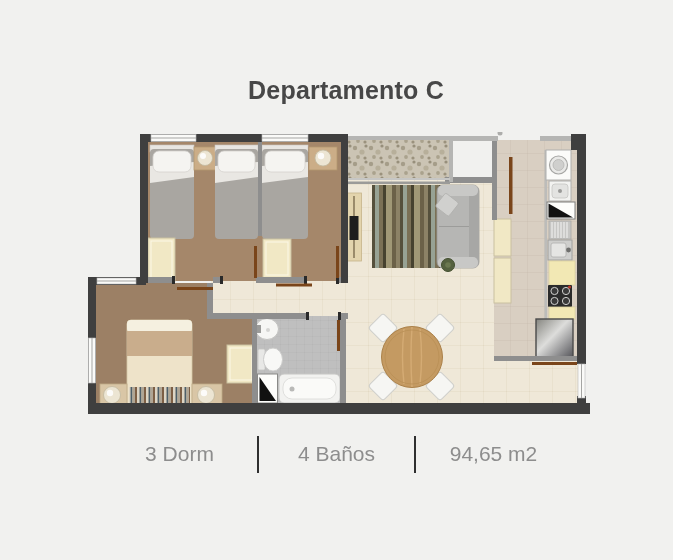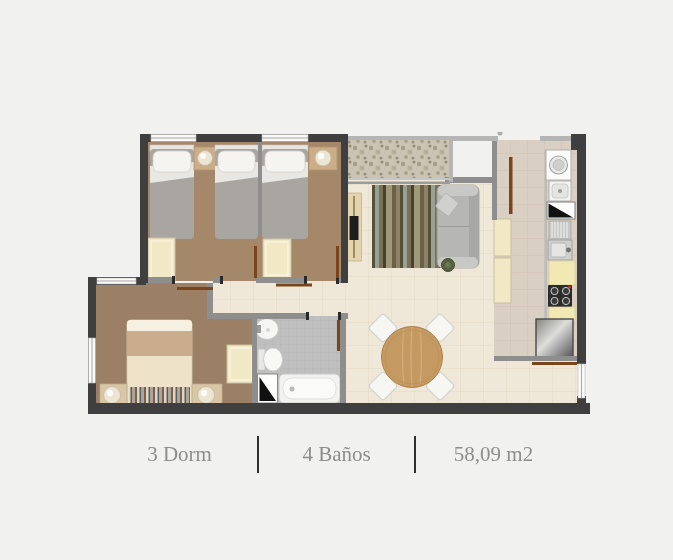--- a/index.html
+++ b/index.html
@@ -10,40 +10,41 @@
     --doorLeaf:#7a451a; --wood:#c49a62;
   }
   *{margin:0;padding:0;box-sizing:border-box;}
   html,body{width:673px;height:560px;}
   body{background:var(--bg);font-family:"Liberation Sans",sans-serif;position:relative;overflow:hidden;}
   .page{position:absolute;inset:0;}
   h1.title{position:absolute;top:76px;left:19px;right:0;text-align:center;
     font-size:25px;font-weight:700;color:var(--title);letter-spacing:.2px;}
   .plan-wrap{position:absolute;left:86px;top:132px;width:506px;height:284px;}
   .stats{position:absolute;top:432px;left:0;right:0;height:44px;
-    display:flex;align-items:center;justify-content:center;font-family:Liberation Serif, serif;}
+    display:flex;align-items:center;justify-content:center;}
   .stats .stat{width:151px;text-align:center;font-size:21px;color:var(--stats);}
   .stats .vdiv{width:2px;height:37px;background:var(--divider);margin:0 2px;}
   
   .wall{fill:var(--wallDark);} .iwall{fill:var(--wallGray);} .lwall{fill:var(--wallLight);}
   .f-cream{fill:var(--floorCream);} .f-kitchen{fill:var(--floorKitchen);} .f-bath{fill:var(--floorBath);}
   .f-carpA{fill:var(--carpetA);} .f-carpB{fill:var(--carpetB);}
   .closet{fill:var(--closet);stroke:#c9c0a0;stroke-width:1;}
   .closet-door{fill:none;stroke:#fbf6e2;stroke-width:1.2;}
   .counter{fill:var(--counter);stroke:#ddd3a0;stroke-width:.8;}
   .leaf{fill:var(--doorLeaf);}
   .tick{fill:#2a2a2a;}
   .win{fill:#fafaf8;stroke:#b9b9b7;stroke-width:.6;}
   .winline{stroke:#a5a5a3;stroke-width:1;}
 </style>
 </head>
 <body>
 
 <div class="page">
 
+  <h1 class="title">Departamento C</h1>
 
   <div class="plan-wrap">
     <svg width="506" height="284" viewBox="86 132 506 284" xmlns="http://www.w3.org/2000/svg">
       <defs>
         <pattern id="g23" width="23" height="23" patternUnits="userSpaceOnUse">
           <path d="M23 0H0V23" fill="none" stroke="rgba(150,120,70,0.14)" stroke-width="1"></path>
         </pattern>
         <pattern id="g17" width="17" height="17" patternUnits="userSpaceOnUse">
           <path d="M17 0H0V17" fill="none" stroke="rgba(90,70,50,0.10)" stroke-width="1"></path>
         </pattern>
@@ -328,16 +329,16 @@
         <circle cx="500" cy="133" r="2.5" fill="#adadab"></circle>
       </g>
     </svg>
   </div>
 
   <div class="stats">
     <span class="stat">3 Dorm</span>
     <span class="vdiv"></span>
     <span class="stat">4 Baños</span>
     <span class="vdiv"></span>
-    <span class="stat">58,09 m2</span>
+    <span class="stat">94,65 m2</span>
   </div>
 
 </div>
 
 </body></html>

